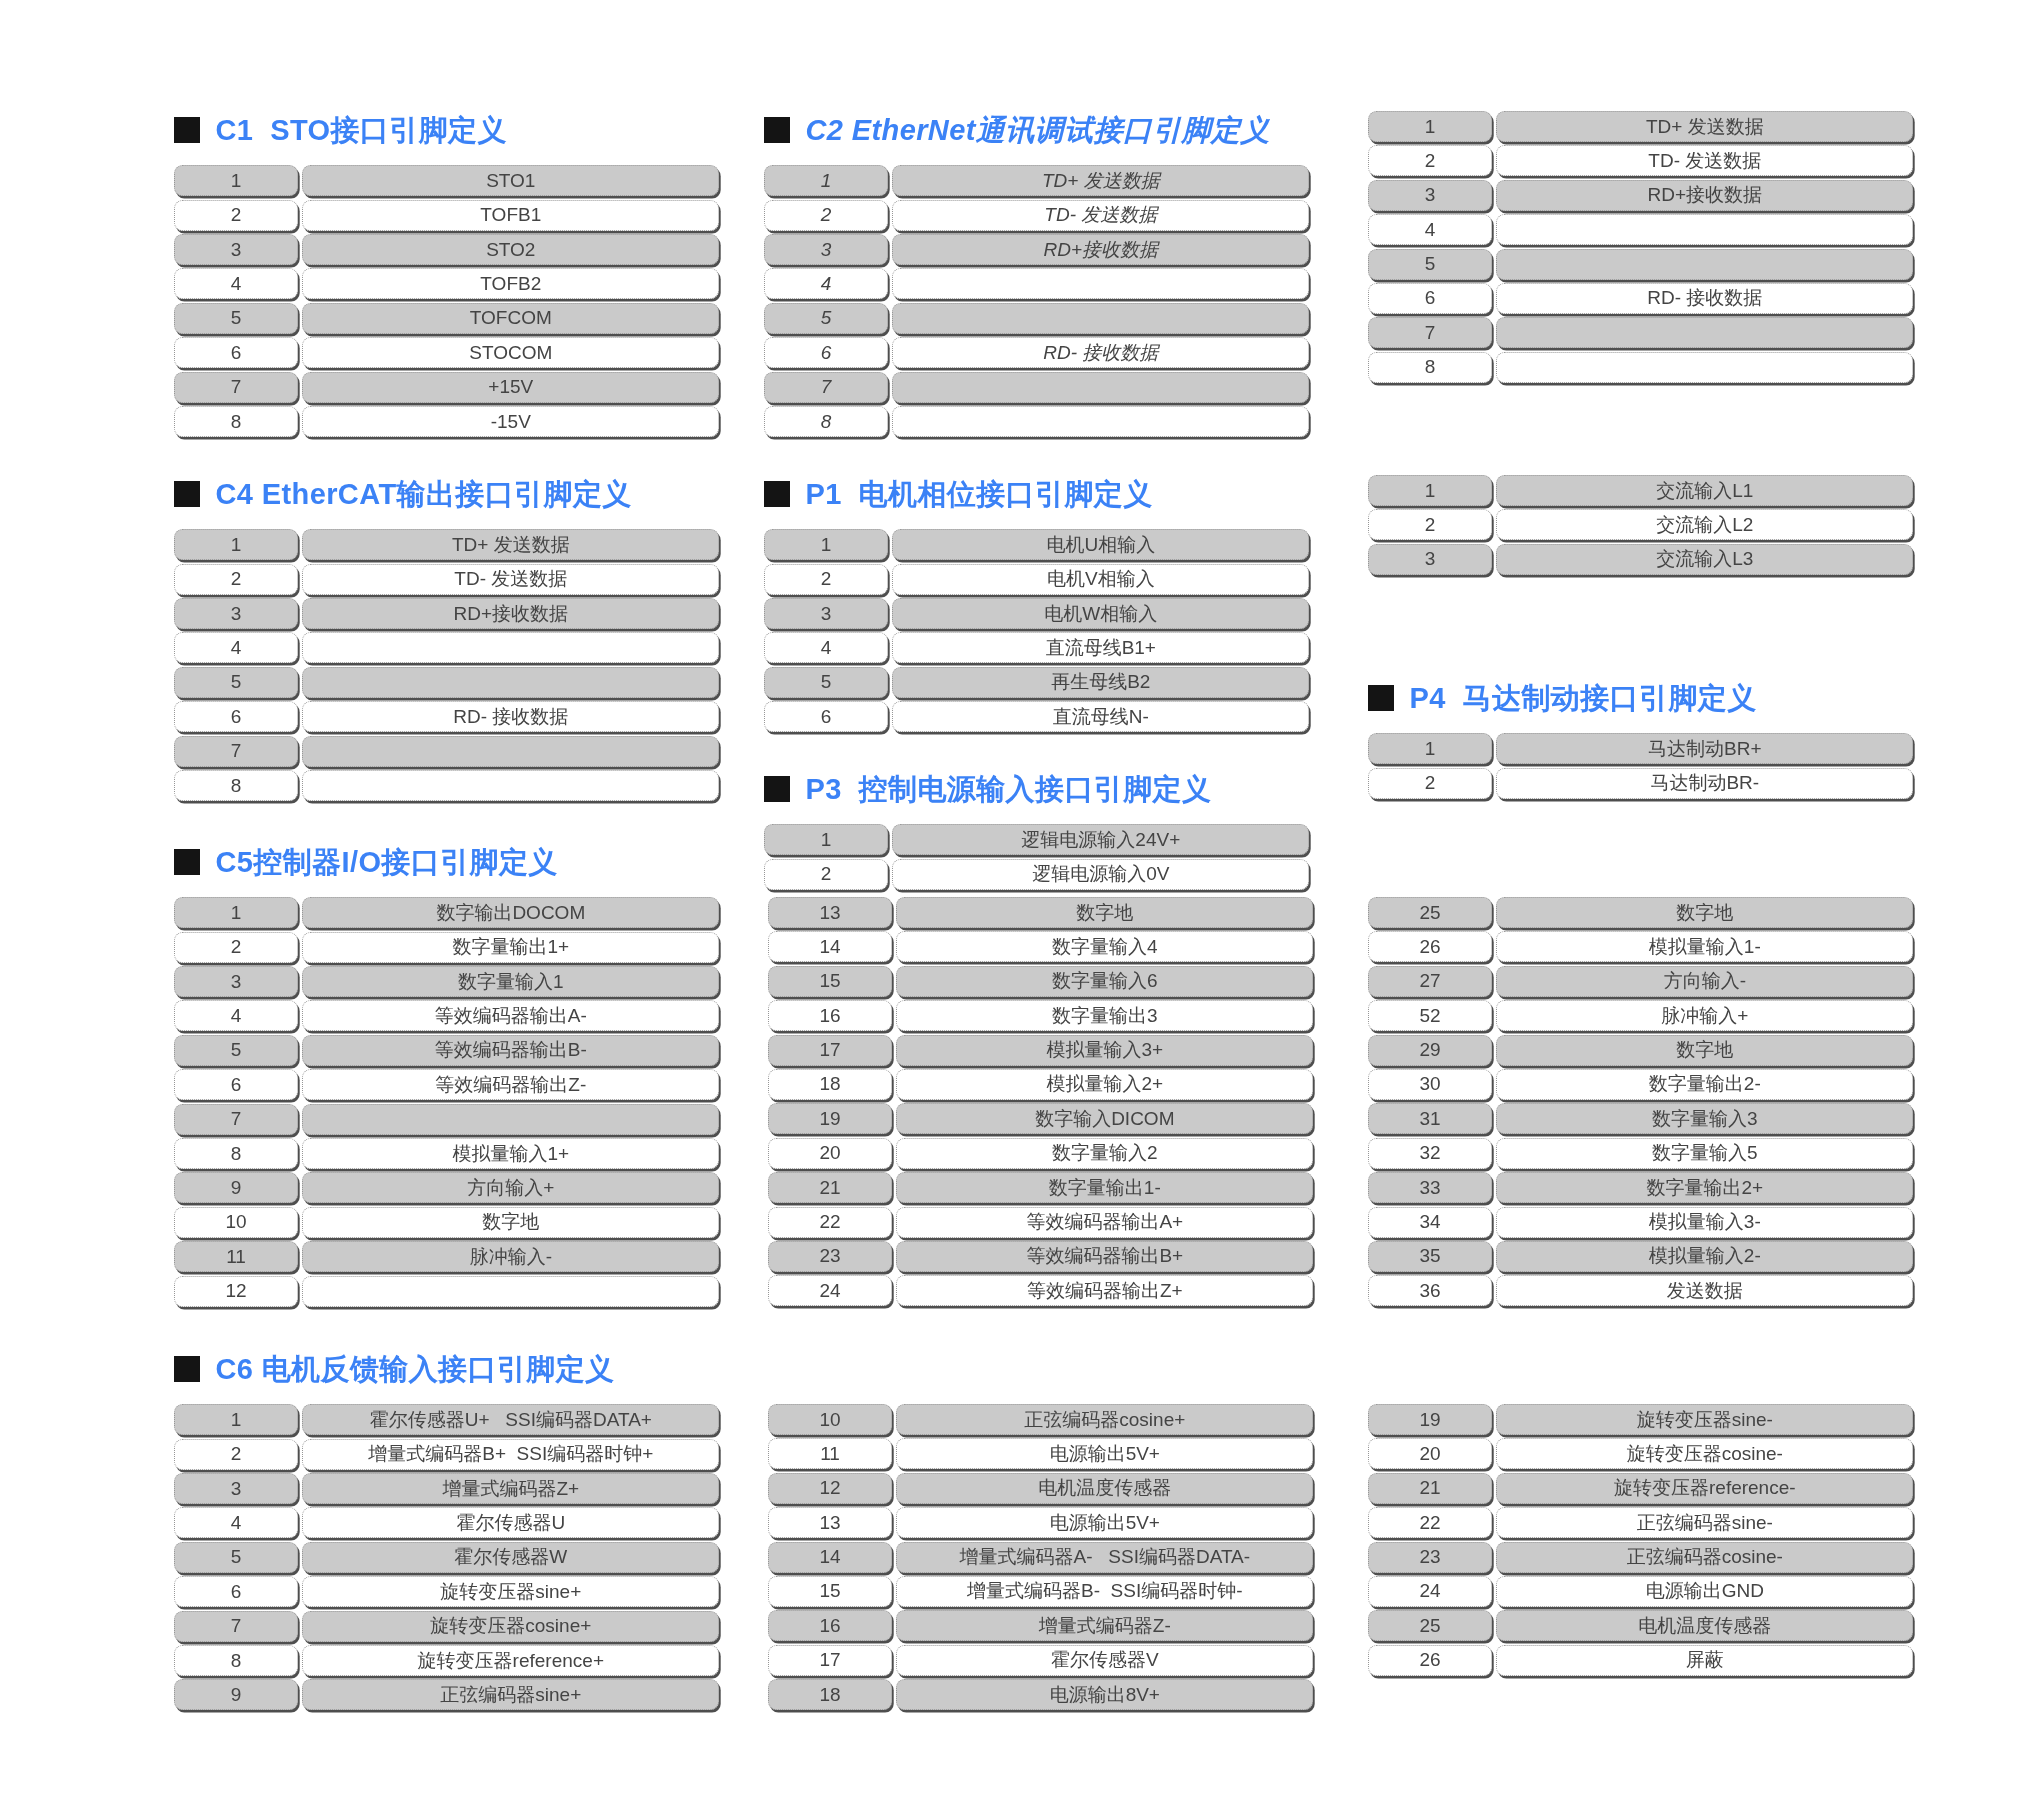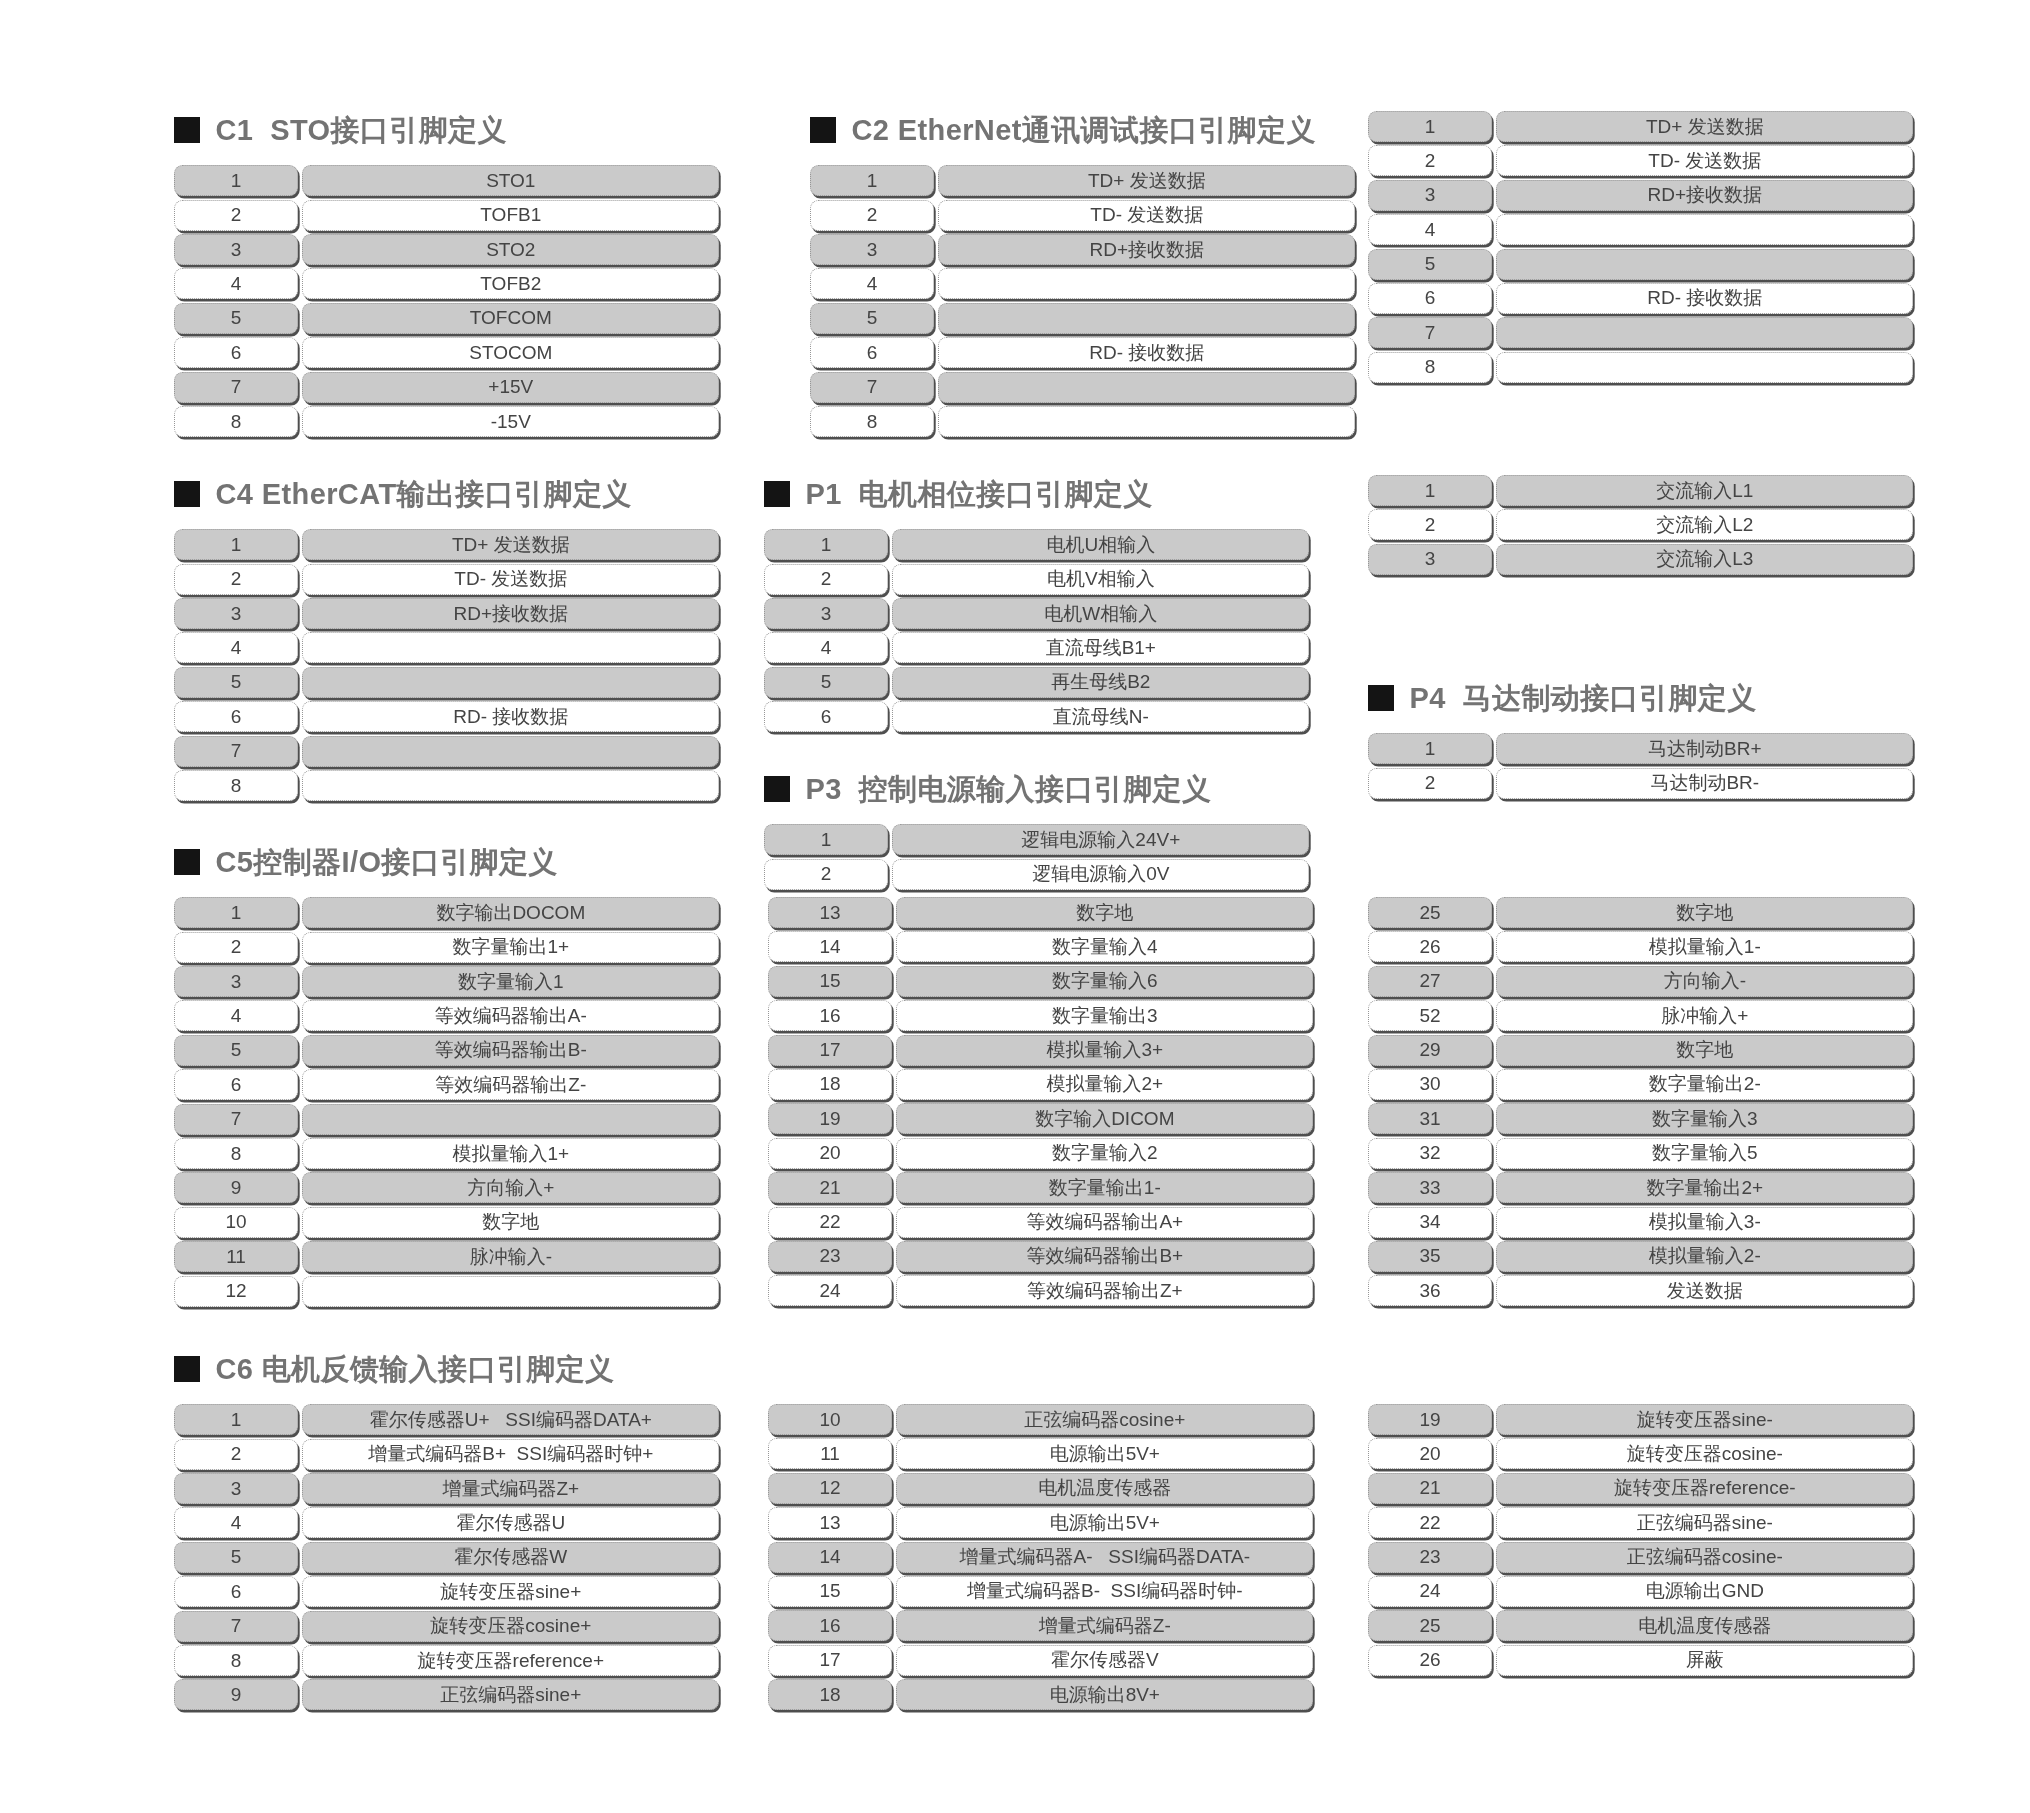--- a/index.html
+++ b/index.html
@@ -12,21 +12,21 @@
     overflow: hidden;
   }
   .block { position: absolute; }
   .title {
     display: flex;
     align-items: center;
     gap: 15.4px;
     font-size: 29px;
     line-height: 38px;
     font-weight: 700;
-    color: #737373;
+    color: #3b82f6;
     letter-spacing: 0.4px;
     margin: 0 0 16.3px 0;
     white-space: pre;
   }
   .bullet {
     display: inline-block;
     width: 26px;
     height: 26px;
     background: #141414;
     flex: 0 0 auto;
@@ -46,21 +46,21 @@
     background: #ffffff;
     white-space: pre;
     overflow: hidden;
   }
   .row.odd .cell { background: #cacaca; }
   .cell.num { width: 124px; flex: 0 0 auto; }
   .cell.label { width: 417px; flex: 0 0 auto; }
 
   
   #blk-c1  { left: 174px;  top: 111px; }
-  #blk-c2  { left: 810px;  top: 111px; }
+  #blk-c2  { left: 764px;  top: 111px; font-style: italic; }
   #blk-c3  { left: 1368px; top: 111px; }
   #blk-c4  { left: 174px;  top: 475px; }
   #blk-p1  { left: 764px;  top: 475px; }
   #blk-p2  { left: 1368px; top: 475px; }
   #blk-p4  { left: 1368px; top: 679px; text-align: center; }
   #blk-p3  { left: 764px;  top: 770px; text-align: right; }
   #blk-c5  { left: 174px;  top: 843px; }
   #blk-c5b { left: 768px;  top: 897px; }
   #blk-c5c { left: 1368px; top: 897px; }
   #blk-c6  { left: 174px;  top: 1350px; }

